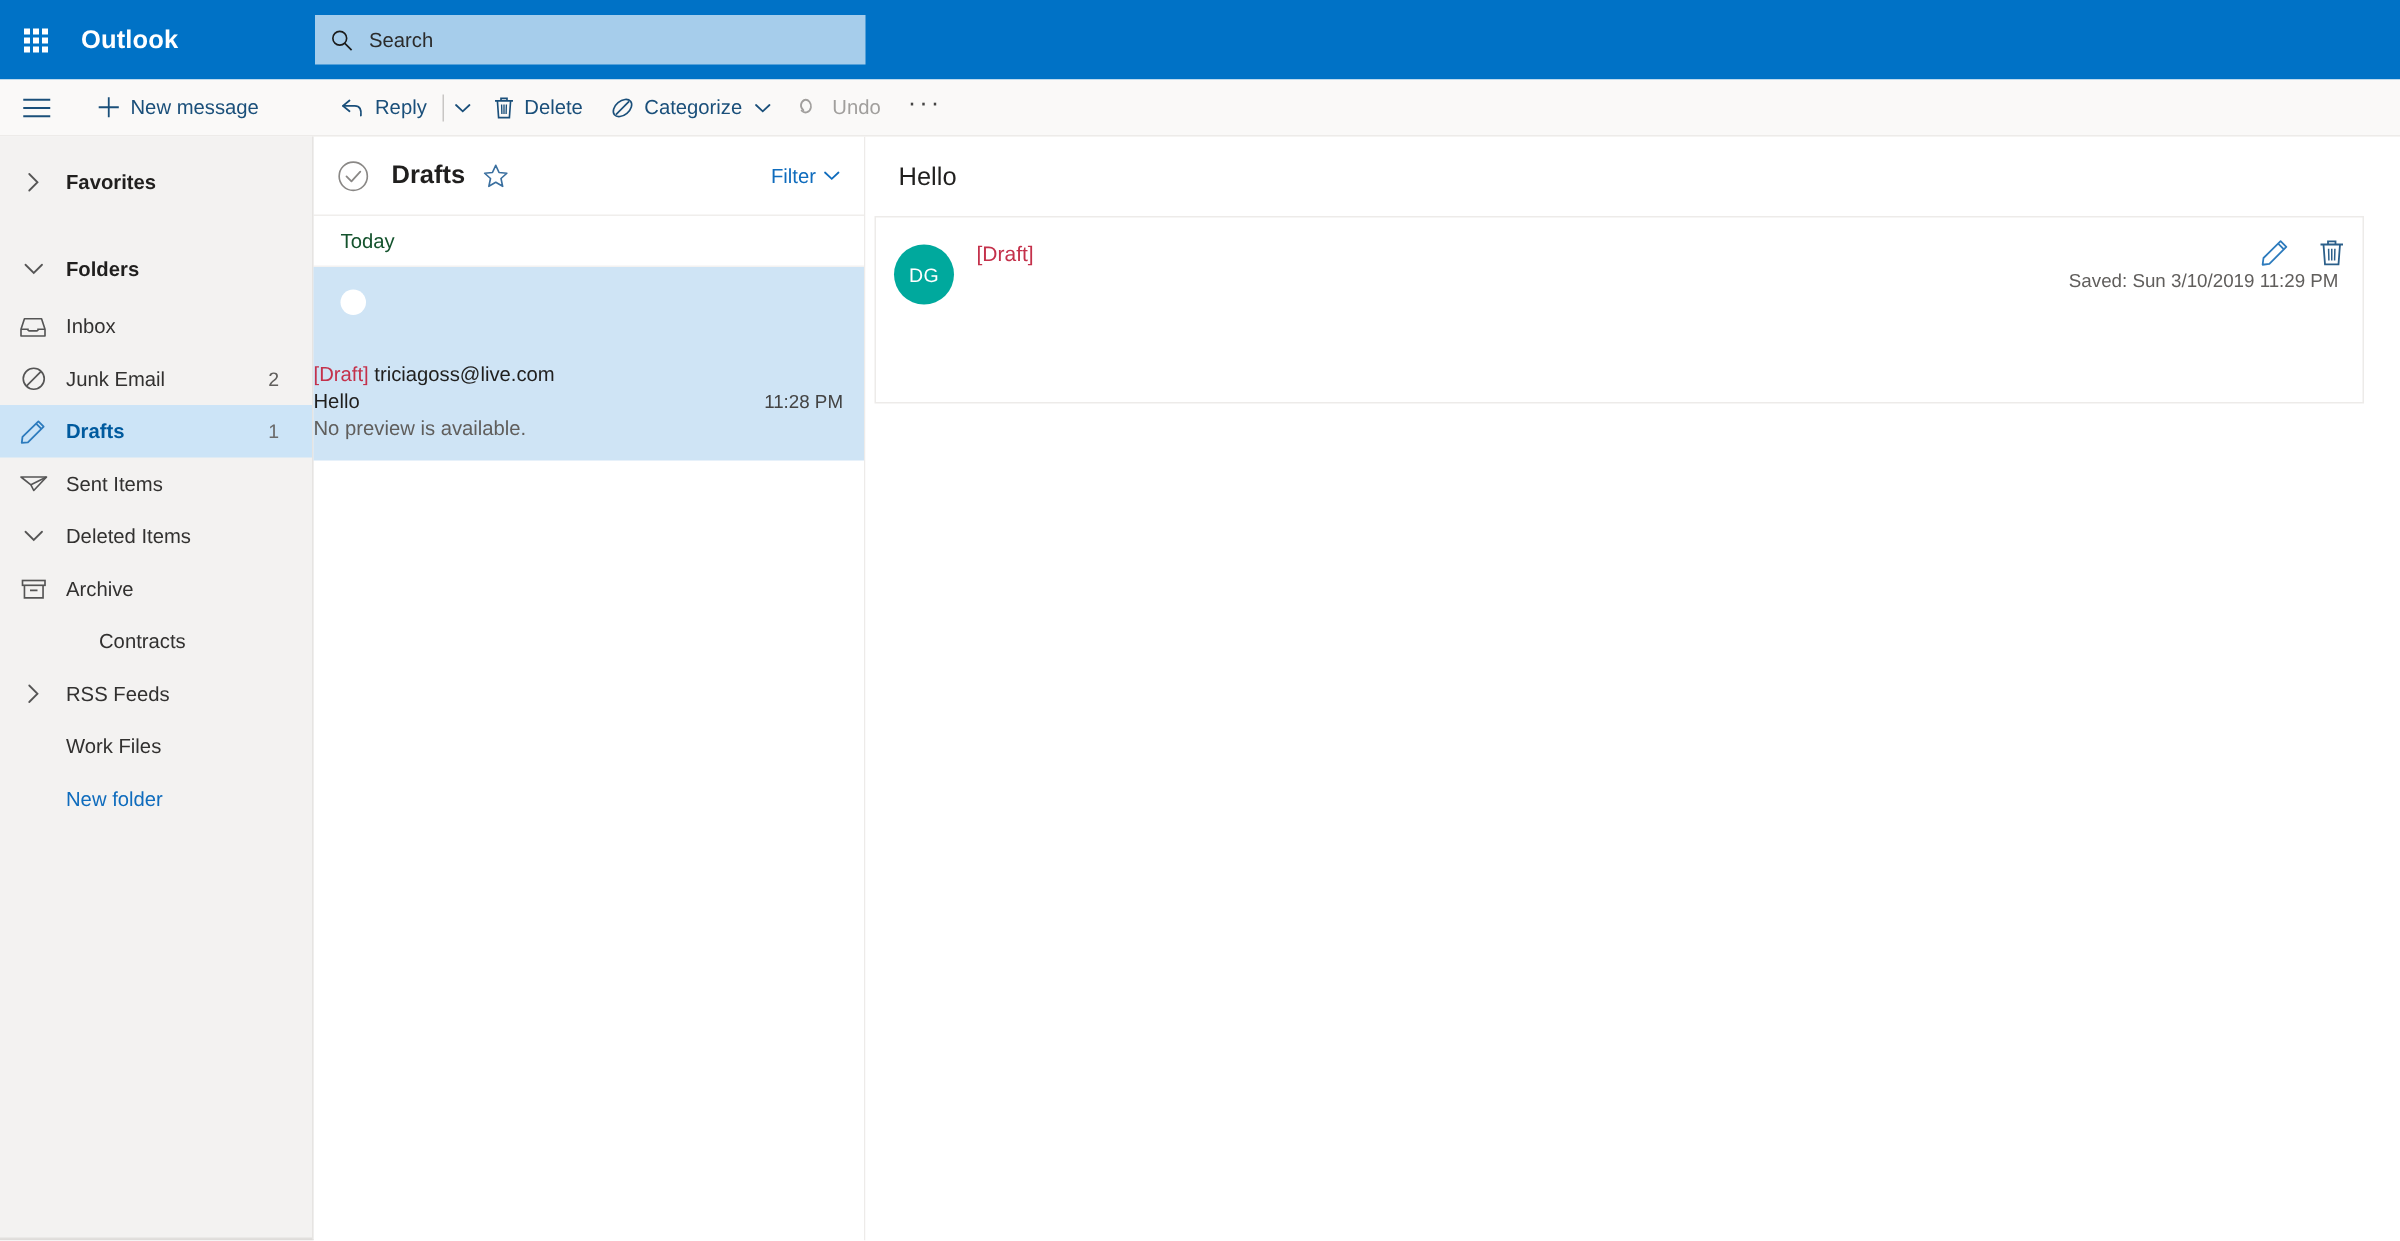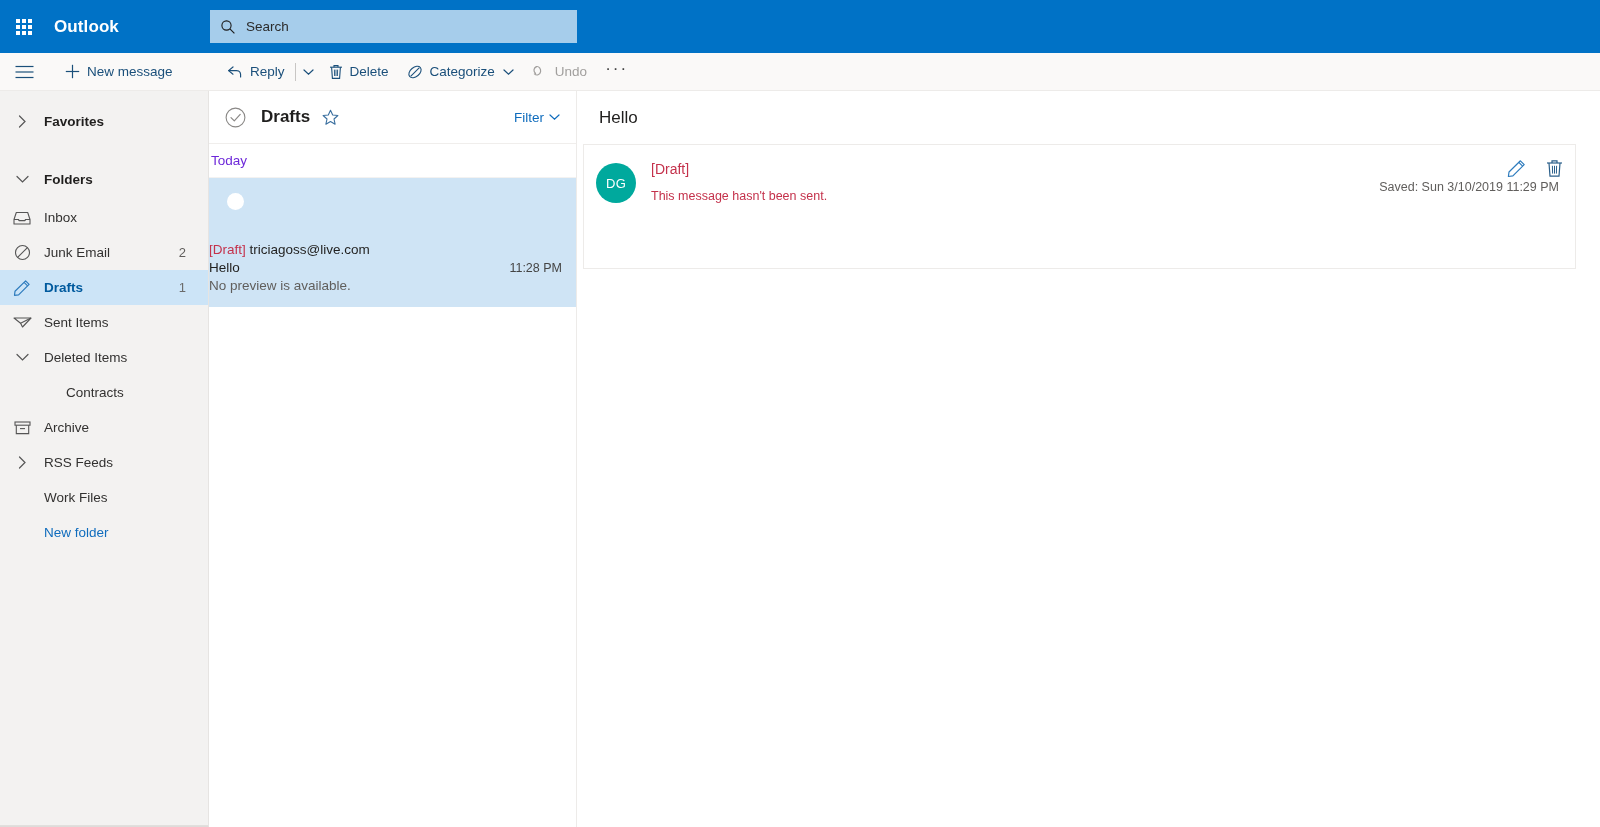--- a/index.html
+++ b/index.html
@@ -191,23 +191,23 @@
     font-size: 13.5px;
     display: flex;
     align-items: center;
     cursor: pointer;
   }
   .filter-btn .lbl { margin-right: 5px; }
   .daygroup {
     height: 34px;
     display: flex;
     align-items: center;
-    padding-left: 2px;
-    font-size: 13.5px;
-    color: #6d28d9;
+    padding-left: 18px;
+    font-size: 13.5px;
+    color: #14532d;
     background: #ffffff;
     border-bottom: 1px solid #f3f2f1;
   }
   .msg-row {
     display: flex;
     padding: 12px 14px 14px 0;
     background: #cfe4f5;
     cursor: pointer;
     position: relative;
     flex-direction: column;
@@ -492,35 +492,35 @@
     <div class="nav-row">
       <div class="nav-chevron">
         <svg width="13" height="9" viewBox="0 0 13 9">
           <path d="M1 1.5 L6.5 7 L12 1.5" fill="none" stroke="#555" stroke-width="1.2" stroke-linecap="round"></path>
         </svg>
       </div>
       <div class="nav-label">Deleted Items</div>
       <div class="nav-count"></div>
     </div>
 
-    <div class="nav-row sub">
-      <div class="nav-icon"></div>
-      <div class="nav-label" style="padding-left:22px">Contracts</div>
-      <div class="nav-count"></div>
-    </div>
-
     <div class="nav-row">
       <div class="nav-icon">
         <svg width="17" height="16" viewBox="0 0 17 16">
           <rect x="1" y="2" width="15" height="3.2" fill="none" stroke="#555" stroke-width="1.1"></rect>
           <path d="M2.3 5.2 V13.6 H14.7 V5.2" fill="none" stroke="#555" stroke-width="1.1"></path>
           <line x1="6" y1="8.6" x2="11" y2="8.6" stroke="#555" stroke-width="1.1"></line>
         </svg>
       </div>
       <div class="nav-label">Archive</div>
+      <div class="nav-count"></div>
+    </div>
+
+    <div class="nav-row sub">
+      <div class="nav-icon"></div>
+      <div class="nav-label" style="padding-left:22px">Contracts</div>
       <div class="nav-count"></div>
     </div>
 
 
     <div class="nav-row">
       <div class="nav-chevron">
         <svg width="9" height="13" viewBox="0 0 9 13">
           <path d="M1.5 1 L7 6.5 L1.5 12" fill="none" stroke="#555" stroke-width="1.2" stroke-linecap="round"></path>
         </svg>
       </div>
@@ -585,21 +585,20 @@
   </div>
 
   <div class="reading">
     <div class="read-subject">Hello</div>
 
     <div class="read-card">
       <div class="avatar">DG</div>
 
       <div class="read-main">
         <div class="read-draft">[Draft]</div>
-        <div class="read-notice">This message hasn't been sent.</div>
       </div>
 
       <div class="read-actions">
         <div class="icon-btn">
           <svg width="19" height="19" viewBox="0 0 19 19">
             <path d="M13.4 1.8 L17.2 5.6 L5.9 16.9 L1.4 17.5 L2 13 Z" fill="none" stroke="#2d7bbd" stroke-width="1.2" stroke-linejoin="round"></path>
             <line x1="11.8" y1="3.4" x2="15.6" y2="7.2" stroke="#2d7bbd" stroke-width="1.2"></line>
           </svg>
         </div>
         <div class="icon-btn">

